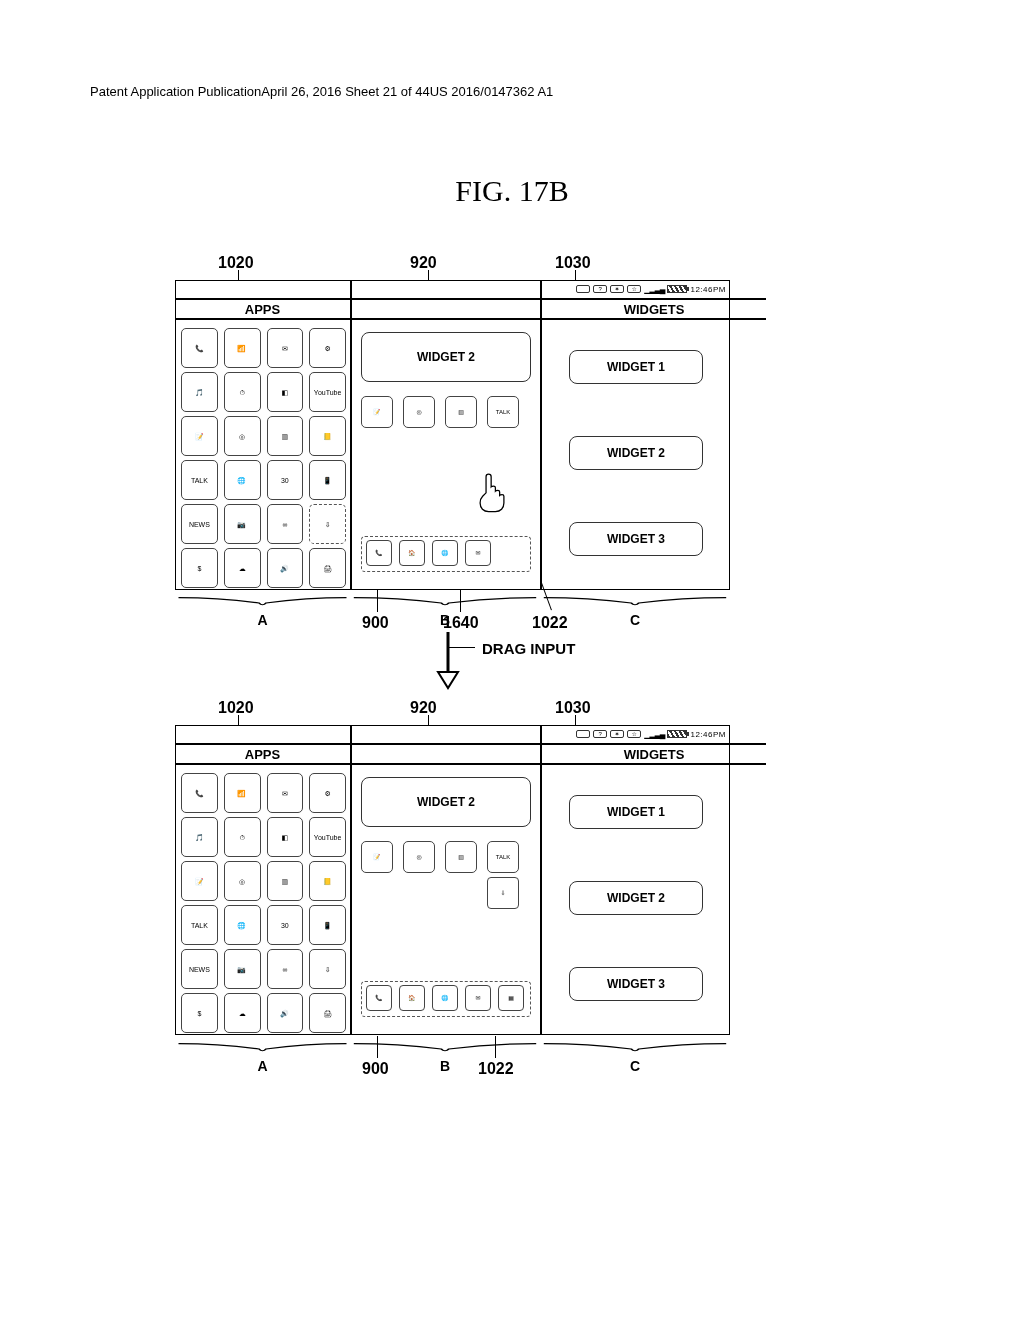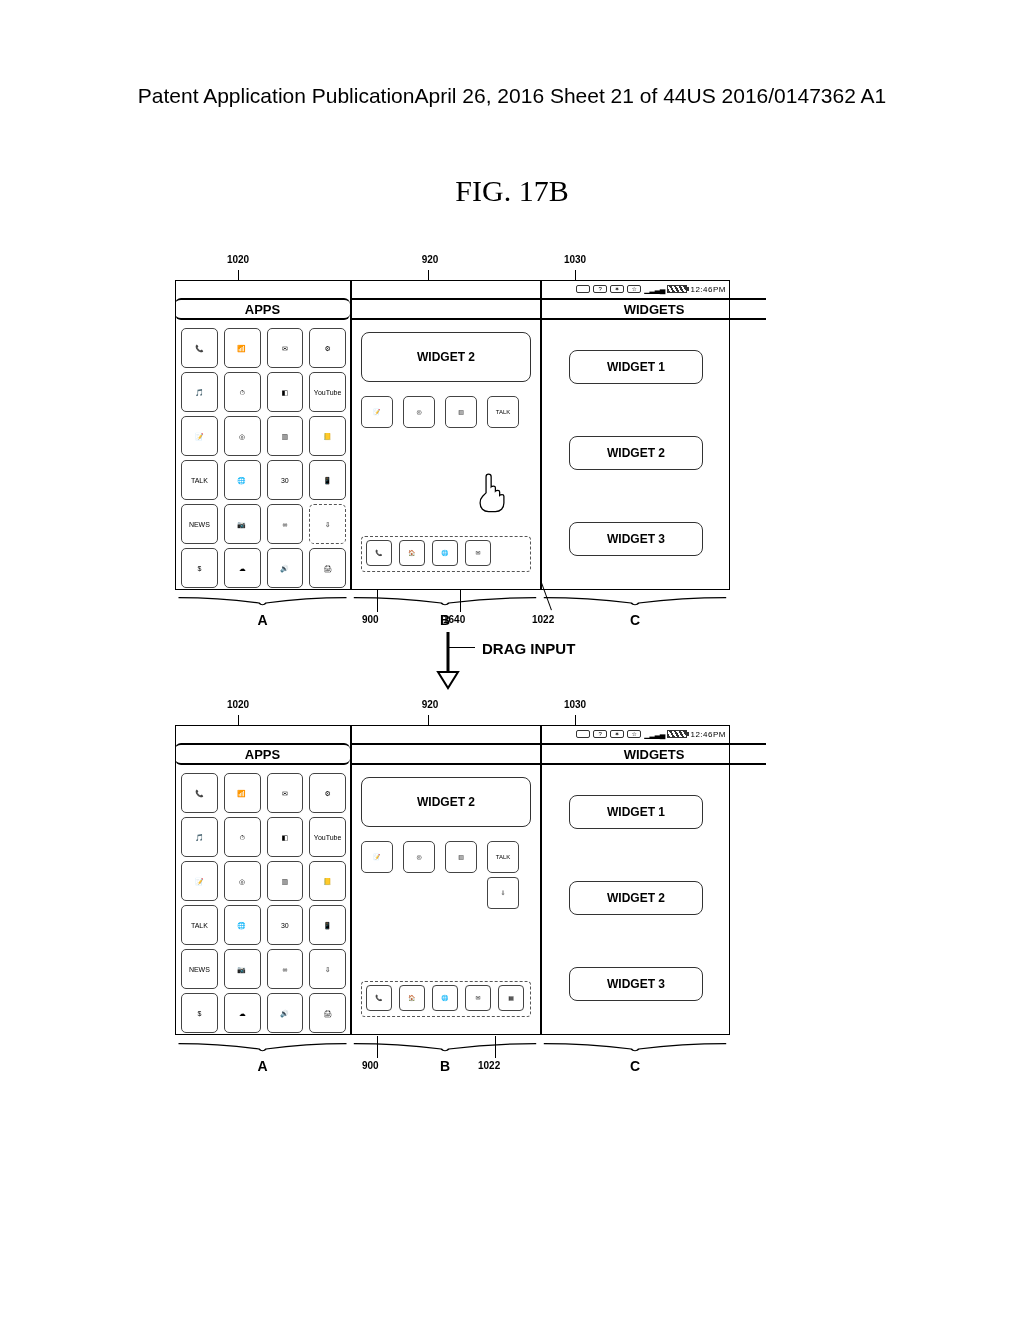--- a/index.html
+++ b/index.html
@@ -10,23 +10,23 @@
     padding: 0;
     width: 1024px;
     height: 1320px;
     position: relative;
   }
   .page-header {
     position: absolute;
     top: 84px;
     left: 90px;
     right: 90px;
-    font-size: 21px;
+    font-size: 13px;
     display: flex;
-    justify-content: center;
+    justify-content: flex-start;
   }
   .fig-title {
     position: absolute;
     top: 174px;
     left: 0;
     width: 100%;
     text-align: center;
     font-size: 30px;
     font-family: "Times New Roman", serif;
   }
@@ -94,21 +94,21 @@
     position: absolute;
     top: 18px;
     height: 22px;
     border-top: 2px solid #000;
     border-bottom: 2px solid #000;
     font-weight: bold;
     font-size: 13px;
     text-align: center;
     line-height: 20px;
   }
-  .titleA { left: 0; width: 175px; border-radius: 6px; }
+  .titleA { left: 0; width: 175px; }
   .titleB { left: 177px; width: 188px; }
   .titleC { left: 367px; width: 224px; }
 
   .panelA-body {
     position: absolute;
     left: 6px; top: 48px;
     width: 165px;
     height: 250px;
     display: grid;
     grid-template-columns: repeat(4, 1fr);
@@ -192,23 +192,22 @@
     border-radius: 4px;
     width: 26px; height: 26px;
     display: inline-flex;
     align-items: center; justify-content: center;
     font-size: 14px;
   }
 
   
   .callout {
     position: absolute;
-    font-size: 10px;
+    font-size: 16px;
     font-weight: bold;
-    text-align: center;
   }
   .lead {
     position: absolute;
     width: 1.4px;
     background: #000;
   }
   .brace-row {
     position: absolute;
     height: 30px;
     text-align: center;

